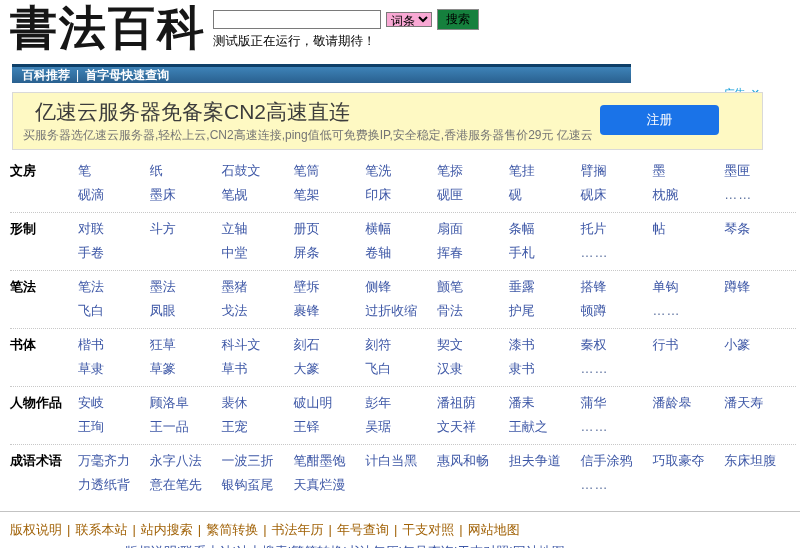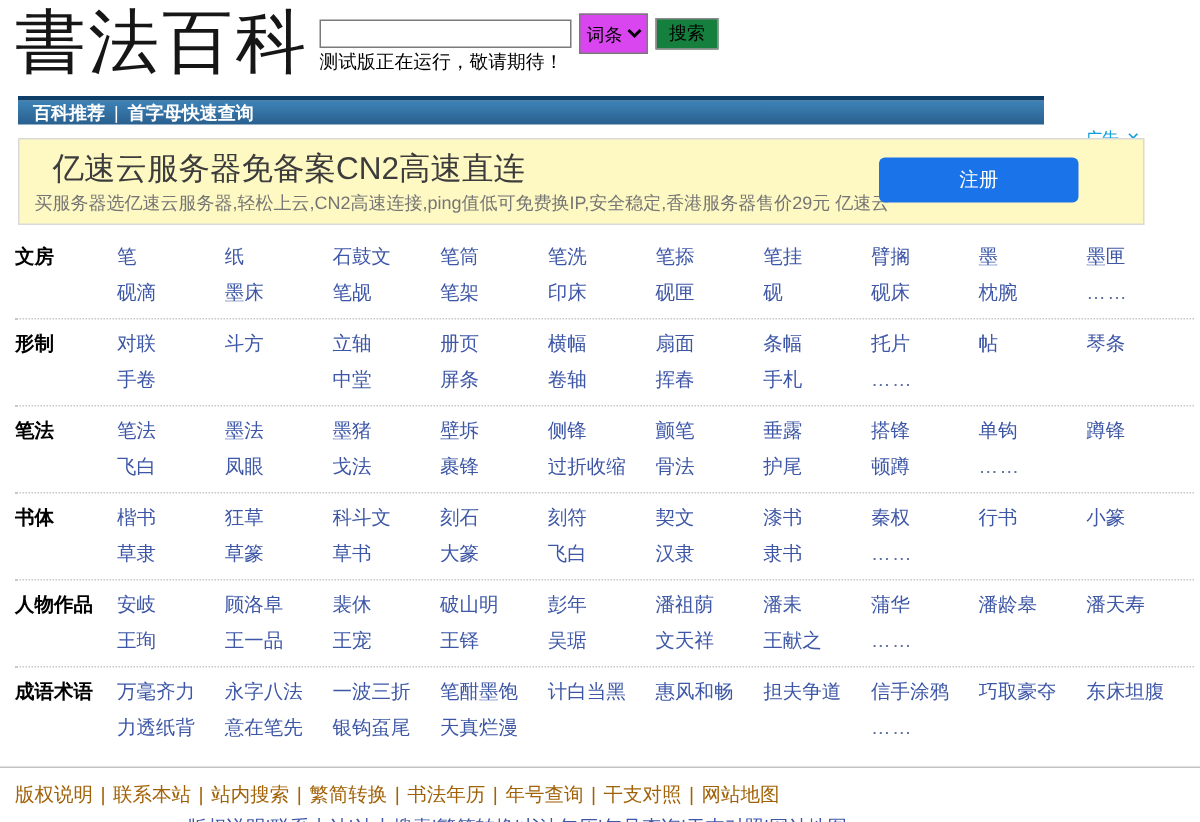--- a/index.html
+++ b/index.html
@@ -2,45 +2,45 @@
 <html><head>
 <meta charset="utf-8">
 <style>
   * { box-sizing: border-box; margin: 0; padding: 0; }
   html, body { width: 800px; height: 548px; overflow: hidden; background: #fff;
     font-family: "Liberation Sans", "DejaVu Sans", sans-serif; font-size: 13px; color: #222; }
 
   
   .header { position: relative; height: 64px; }
   .logo { position: absolute; left: 10px; top: 0px; font-size: 47px; line-height: 56px;
-    font-weight: 400; letter-spacing: 2px; color: #161616; }
+    font-weight: 700; letter-spacing: 2px; color: #161616; }
   .search-row { position: absolute; left: 213px; top: 9px; display: flex; align-items: center; gap: 5px; }
   .search-input { width: 168px; height: 19px; border: 1px solid #7a7a7a; font-size: 12px; padding: 0 3px; }
-  .search-select { height: 27px; border: 1px solid #7a7a7a; background: #d946ef; font-size: 12px;
+  .search-select { height: 15px; border: 1px solid #7a7a7a; background: #f9a8d4; font-size: 12px;
     font-family: inherit; }
   .search-button { height: 21px; padding: 0 8px; font-size: 12px; font-family: inherit;
     background: #15803d; border: 1px solid #8a8a8a; color: #000; }
   .notice { position: absolute; left: 213px; top: 33px; font-size: 12.5px; color: #000; }
 
   
-  .navbar { margin-left: 12px; width: 684px; height: 19px; border-top: 3px solid #0e3f68;
+  .navbar { margin-left: 12px; width: 619px; height: 19px; border-top: 3px solid #0e3f68;
     background: linear-gradient(#3e83b8, #29608f); color: #fff; font-size: 12px; font-weight: bold;
     line-height: 16px; padding-left: 10px; }
   .navbar span { cursor: pointer; }
   .nav-sep { padding: 0 6px; font-weight: normal; }
 
   
   .ad-wrap { position: relative; margin: 9px 37px 0 12px; }
   .ad-meta { position: absolute; top: -4px; right: 2px; font-size: 11px; color: #139ed8;
     background: #fff; padding: 0 1px; line-height: 11px; }
   .ad-meta .ad-x { margin-left: 5px; cursor: pointer; }
   .ad-box { position: relative; width: 751px; height: 58px; border: 1px solid #d9d9d9; background: #fef9c3; }
   .ad-title { position: absolute; left: 22px; top: 5px; font-size: 21px; color: #3c3c3c; }
   .ad-desc { position: absolute; left: 10px; top: 34px; font-size: 12px; color: #757575; }
-  .ad-btn { position: absolute; right: 43px; top: 12px; width: 133px; height: 30px;
+  .ad-btn { position: absolute; right: 43px; top: 12px; width: 119px; height: 30px;
     border-radius: 4px; color: #fff; font-size: 13px; line-height: 30px; text-align: center; cursor: pointer; }
 
   
   .catalog { margin: 5px 0 0 10px; width: 786px; }
   .cat-block { display: flex; padding: 8px 0 10px; border-bottom: 1px dotted #c8c8c8; }
   .cat-block:last-child { border-bottom: none; }
   .cat-label { width: 68px; font-size: 13px; font-weight: bold; color: #000; line-height: 15px; }
   .cat-cells { flex: 1; display: grid; grid-template-columns: repeat(10, 1fr); row-gap: 9px; }
   .cell { font-size: 13px; line-height: 15px; white-space: nowrap; }
   .cell.link { color: #3d57a6; cursor: pointer; }

